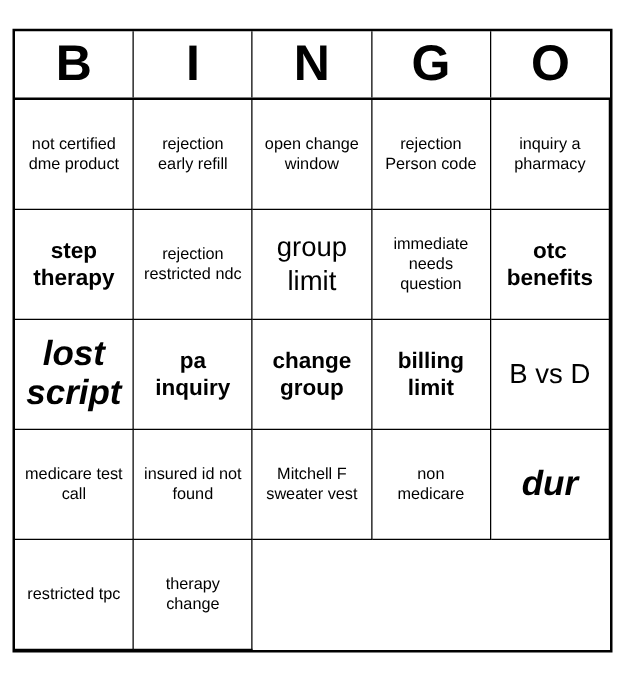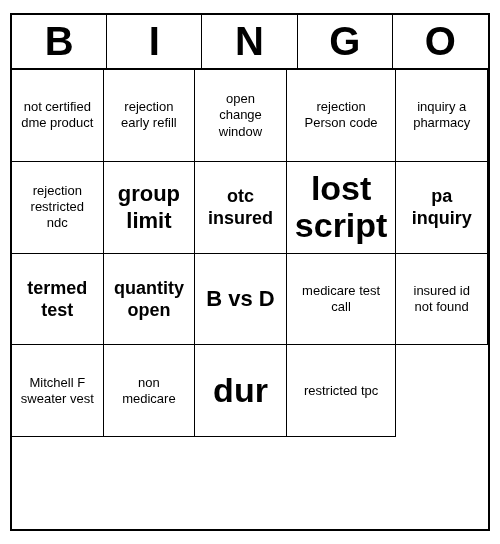--- a/index.html
+++ b/index.html
@@ -47,61 +47,65 @@
       text-align: center;
       padding: 8px;
       font-size: 13px;
       line-height: 1.25;
     }
     .bingo-cell:nth-child(5n) {
       
     }
     .bingo-cell.large-text {
       font-size: 22px;
-      font-weight: bold;
+      font-weight: normal;
     }
     .bingo-cell.medium-text {
       font-size: 18px;
       font-weight: bold;
     }
     .bingo-cell.free-cell {
       font-size: 24px;
       font-weight: bold;
     }
     .bingo-cell.xlarge-text {
-      font-size: 34px;
+      font-size: 28px;
       font-weight: bold;
       line-height: 1.1;
+      font-style: italic;
     }
   </style>
 </head>
 <body>
 
 <div class="bingo-card">
   <div class="bingo-header">
   <div class="bingo-header-cell">B</div>
       <div class="bingo-header-cell">I</div>
       <div class="bingo-header-cell">N</div>
       <div class="bingo-header-cell">G</div>
       <div class="bingo-header-cell">O</div>
     </div>
   <div class="bingo-grid">
   <div class="bingo-cell">not certified dme product</div>
       <div class="bingo-cell">rejection early refill</div>
       <div class="bingo-cell">open change window</div>
       <div class="bingo-cell">rejection Person code</div>
       <div class="bingo-cell">inquiry a pharmacy</div>
+      <div class="bingo-cell medium-text">step therapy</div>
       <div class="bingo-cell">rejection restricted ndc</div>
       <div class="bingo-cell large-text">group limit</div>
-      <div class="bingo-cell medium-text">otc insured</div>
+      <div class="bingo-cell">immediate needs question</div>
+      <div class="bingo-cell medium-text">otc benefits</div>
       <div class="bingo-cell xlarge-text">lost script</div>
       <div class="bingo-cell medium-text">pa inquiry</div>
-      <div class="bingo-cell medium-text">termed test</div>
-      <div class="bingo-cell medium-text">quantity open</div>
+      <div class="bingo-cell medium-text">change group</div>
+      <div class="bingo-cell medium-text">billing limit</div>
       <div class="bingo-cell large-text">B vs D</div>
       <div class="bingo-cell">medicare test call</div>
       <div class="bingo-cell">insured id not found</div>
       <div class="bingo-cell">Mitchell F sweater vest</div>
       <div class="bingo-cell">non medicare</div>
       <div class="bingo-cell xlarge-text">dur</div>
       <div class="bingo-cell">restricted tpc</div>
+      <div class="bingo-cell">therapy change</div>
     </div>
 </div>
 
 </body></html>

